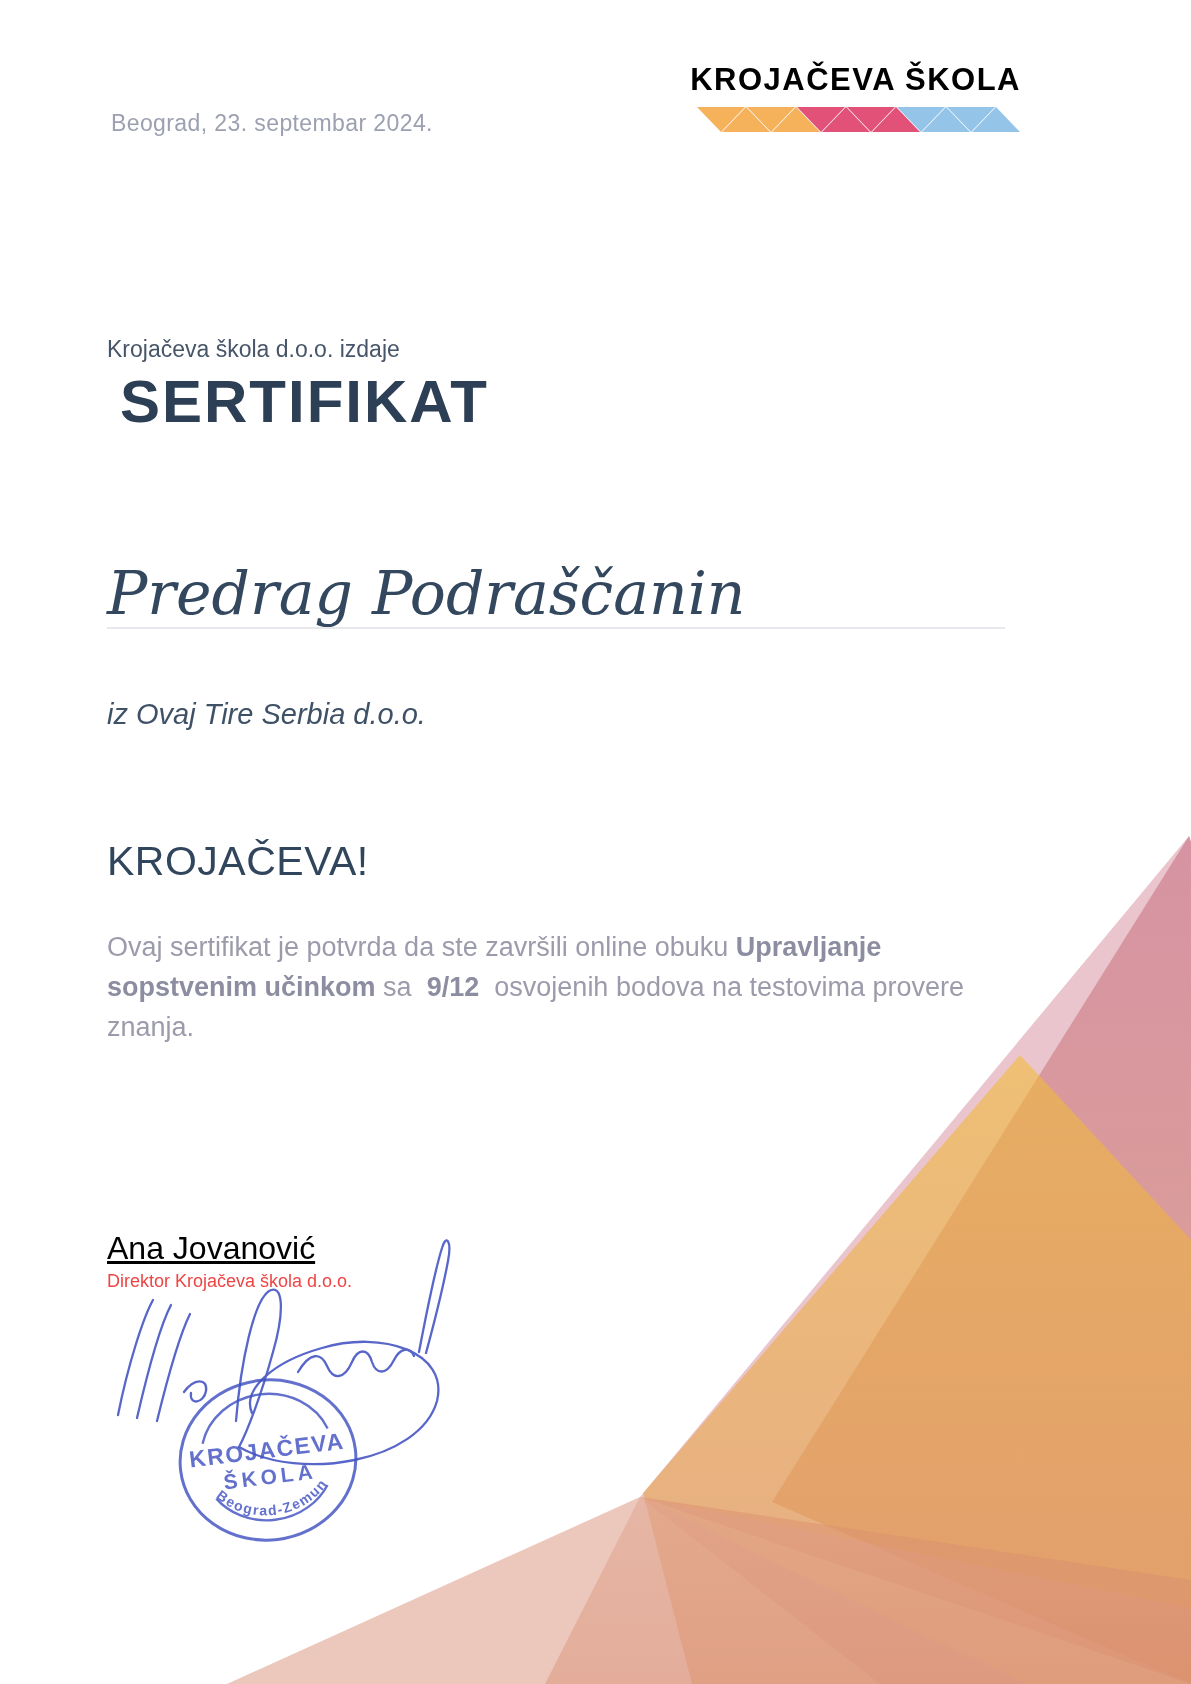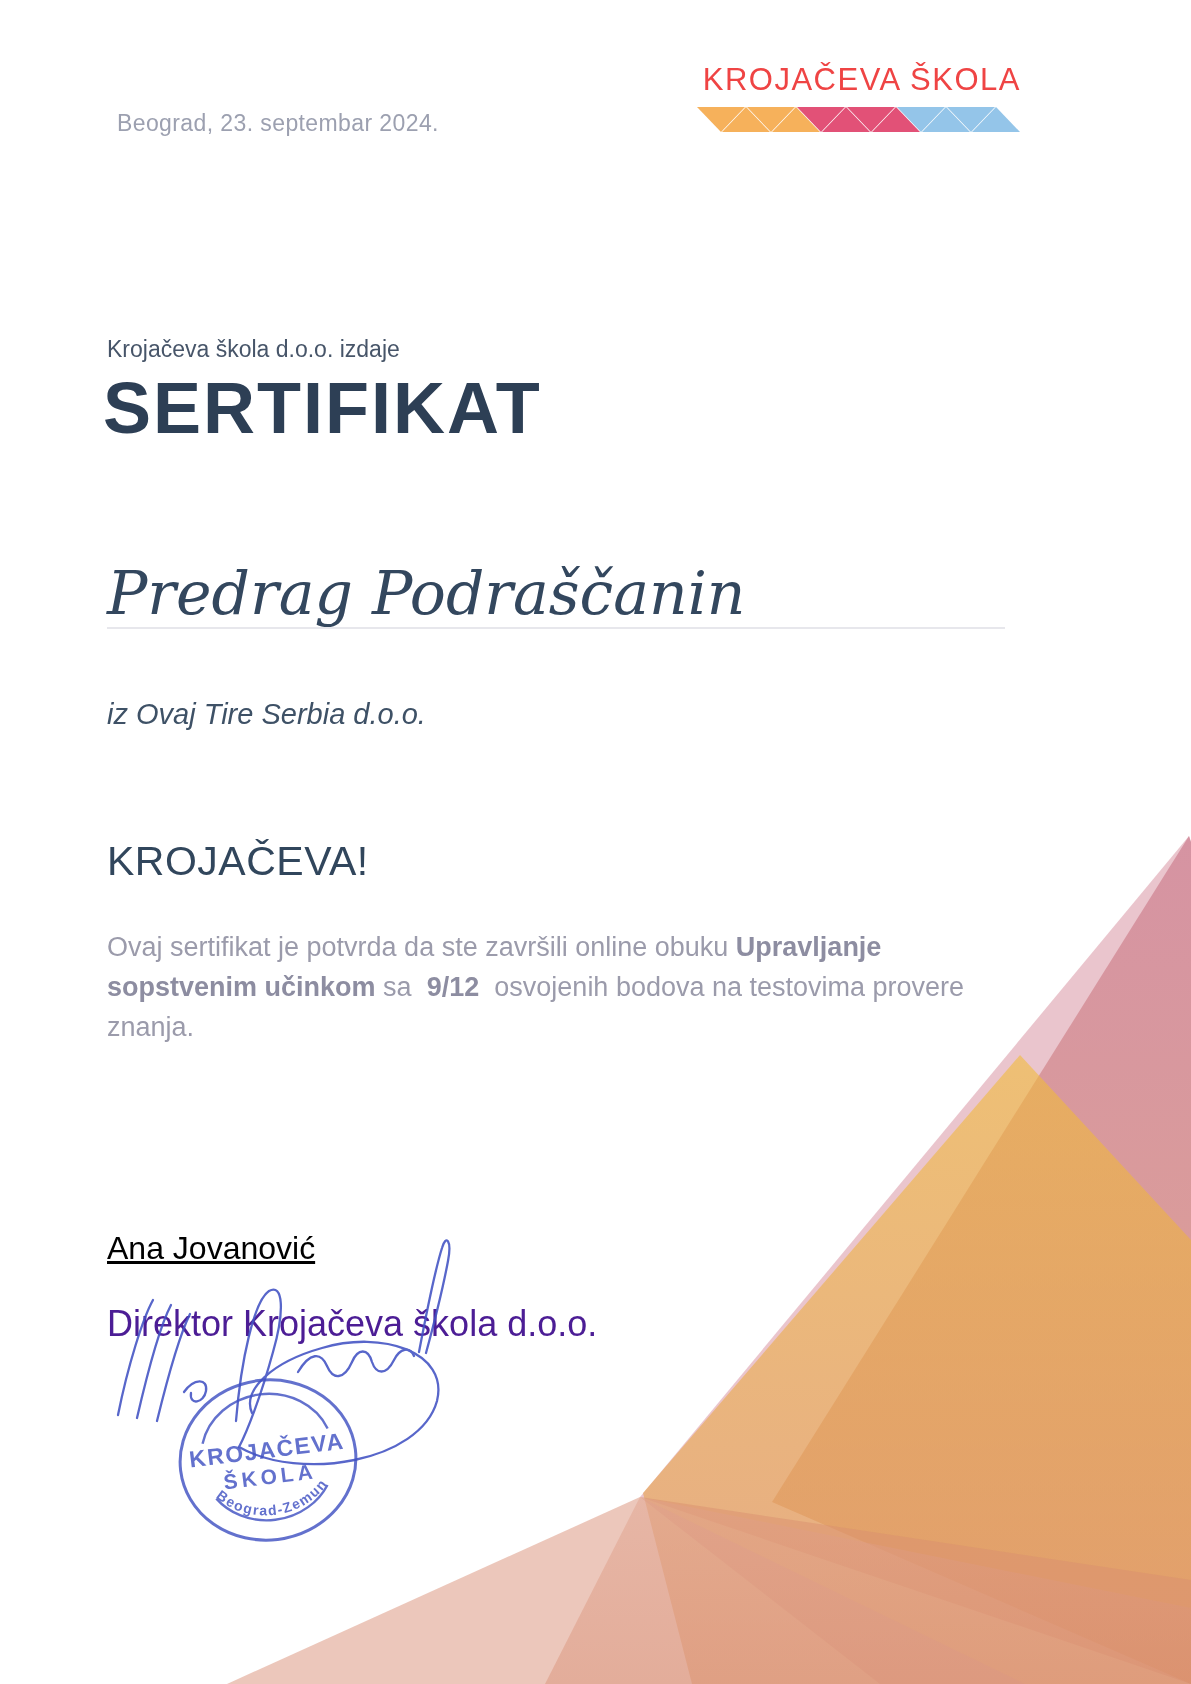--- a/index.html
+++ b/index.html
@@ -4,47 +4,47 @@
 <style>
   html,body { margin:0; padding:0; background:#eceff1; }
   .page {
     position:relative; width:1191px; height:1684px; margin:0 auto;
     background:#ffffff; overflow:hidden;
     font-family:"Liberation Sans", sans-serif;
   }
   .abs { position:absolute; }
 
   
-  .date-line { left:117px; top:110px; font-size:23px; color:#9ca0b0; letter-spacing:0.4px; z-index:3; }
+  .date-line { left:111px; top:110px; font-size:23px; color:#9ca0b0; letter-spacing:0.4px; z-index:3; }
   .logo { right:170px; top:62px; text-align:right; z-index:3; }
-  .logo-text { font-size:31px; color:#ef4444; letter-spacing:1.5px; font-weight:400; white-space:nowrap; }
+  .logo-text { font-size:31px; color:#000000; letter-spacing:1.5px; font-weight:700; white-space:nowrap; }
   .logo-band { margin-top:8px; display:block; margin-left:auto; }
 
   
   .issuer-line { left:107px; top:336px; font-size:23px; color:#475569; z-index:3; }
-  .cert-title  { left:103px; top:372px; font-size:72px; font-weight:700; letter-spacing:2px;
+  .cert-title  { left:120px; top:372px; font-size:60px; font-weight:700; letter-spacing:2px;
                  color:#2d3f55; line-height:1; z-index:3; }
 
   
   .recipient-name { left:107px; top:558px; font-family:"DejaVu Serif", serif; font-style:italic;
                     font-size:60px; color:#33475e; z-index:3; white-space:nowrap; }
   .name-underline { left:107px; top:627px; width:898px; height:2px; background:#e7e7ec; z-index:2; }
   .recipient-company { left:107px; top:698px; font-size:29px; font-style:italic; color:#3e5166; z-index:3; }
 
   
   .congrats-heading { left:107px; top:838px; font-size:41px; font-weight:400; letter-spacing:0.5px;
                       color:#31465c; z-index:3; }
   .body-text { left:107px; top:900px; width:884px; font-size:27px; line-height:40px;
                color:#9b9bab; z-index:3; }
   .body-text strong { color:#8d8da1; font-weight:700; }
   .body-text .score { margin:0 0.28em; }
 
   
   .signer-name { left:107px; top:1230px; font-size:32px; color:#000000; z-index:3;text-decoration:underline; }
-  .signer-role { left:107px; top:1271px; font-size:36px; color:#4c1d95; z-index:3;margin-top:32px; }
+  .signer-role { left:107px; top:1271px; font-size:18px; color:#ef4444; z-index:3; }
 
   .ink-layer, .deco-layer { left:0; top:0; width:1191px; height:1684px; pointer-events:none; }
   .deco-layer { z-index:1; }
   .ink-layer  { z-index:4; }
 
   .stamp-text { font-family:"Liberation Sans", sans-serif; font-weight:700; fill:#4152c3; }
 </style>
 </head>
 <body>
 

